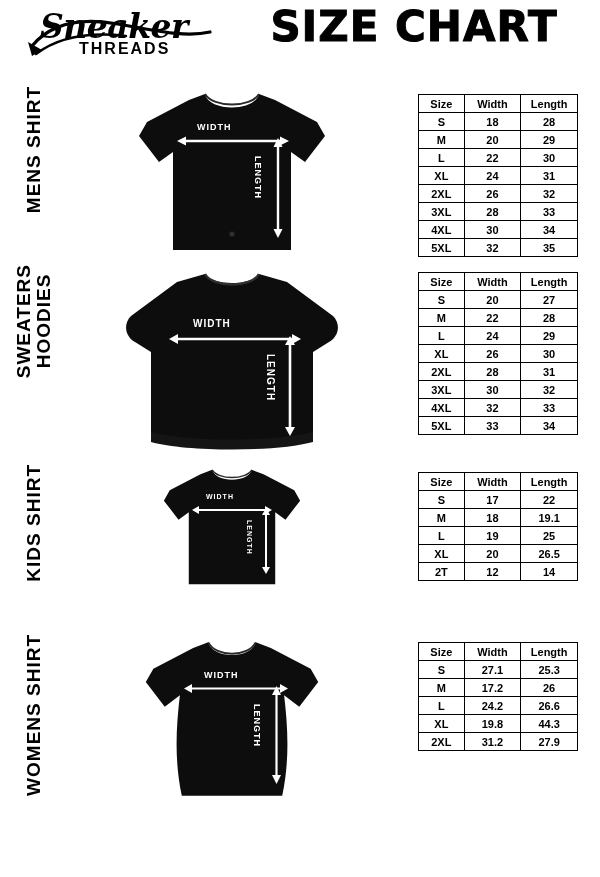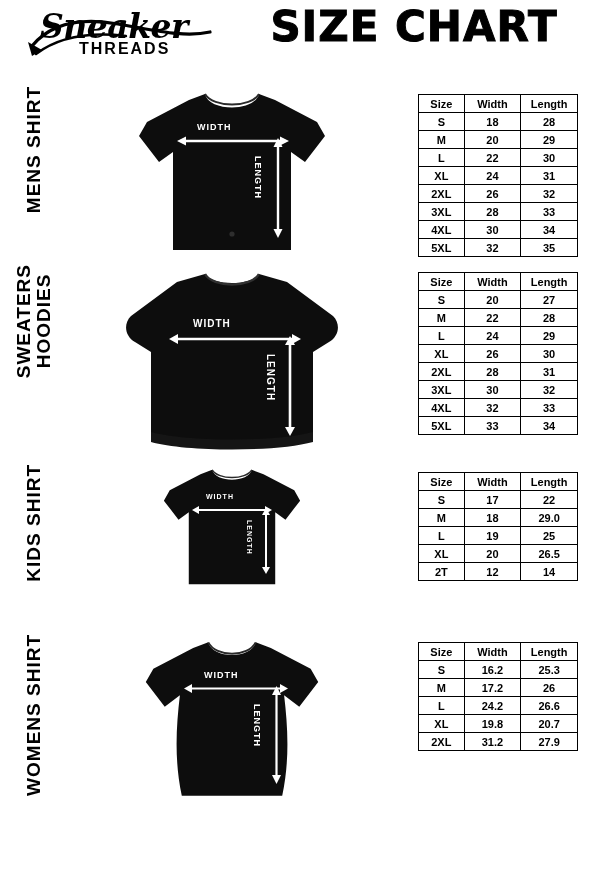--- a/index.html
+++ b/index.html
@@ -399,21 +399,21 @@
       </thead>
       <tbody>
           <tr>
             <td>S</td>
             <td>17</td>
             <td>22</td>
           </tr>
           <tr>
             <td>M</td>
             <td>18</td>
-            <td>29.0</td>
+            <td>19.1</td>
           </tr>
           <tr>
             <td>L</td>
             <td>19</td>
             <td>25</td>
           </tr>
           <tr>
             <td>XL</td>
             <td>20</td>
             <td>26.5</td>
@@ -465,37 +465,37 @@
       <thead>
         <tr>
           <th>Size</th>
           <th>Width</th>
           <th>Length</th>
         </tr>
       </thead>
       <tbody>
           <tr>
             <td>S</td>
-            <td>16.2</td>
+            <td>27.1</td>
             <td>25.3</td>
           </tr>
           <tr>
             <td>M</td>
             <td>17.2</td>
             <td>26</td>
           </tr>
           <tr>
             <td>L</td>
             <td>24.2</td>
             <td>26.6</td>
           </tr>
           <tr>
             <td>XL</td>
             <td>19.8</td>
-            <td>20.7</td>
+            <td>44.3</td>
           </tr>
           <tr>
             <td>2XL</td>
             <td>31.2</td>
             <td>27.9</td>
           </tr>
         </tbody>
     </table>
   </div>
 </div>

